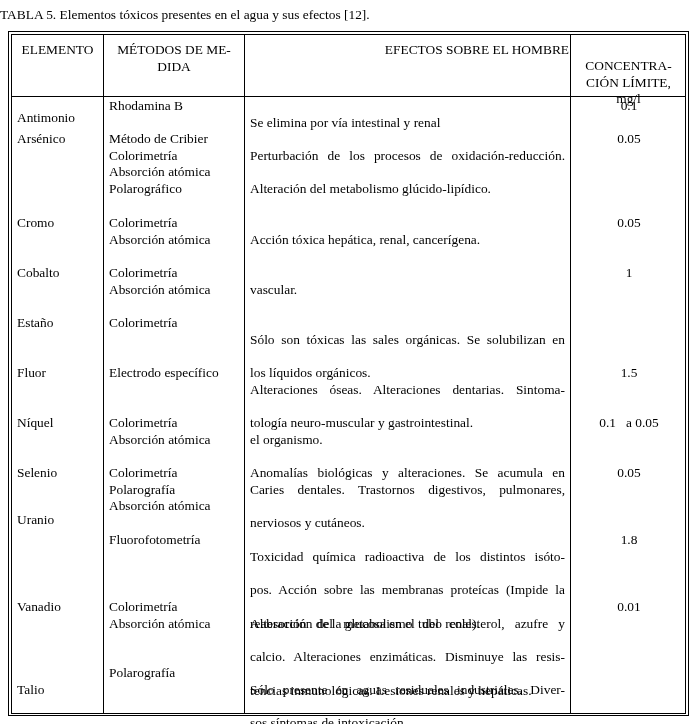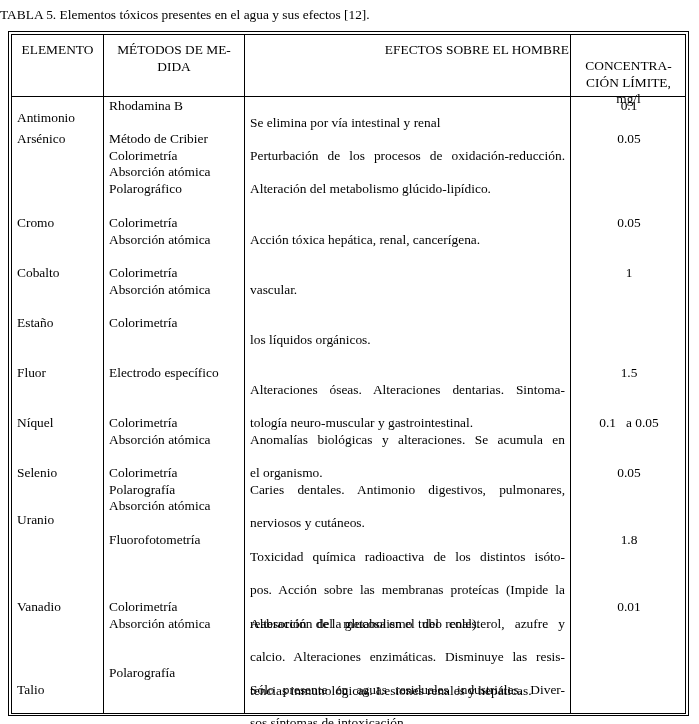--- a/index.html
+++ b/index.html
@@ -136,53 +136,54 @@
     <div class="cell col-ef" style="top:265px">
       <span class="ef-line last">vascular.</span>
     </div>
     <div class="cell col-co" style="top:265px">1</div>
   </div>
 
   <div>
     <div class="cell col-el" style="top:315px">Estaño</div>
     <div class="cell col-me" style="top:315px">Colorimetría</div>
     <div class="cell col-ef" style="top:315px">
+      <span class="ef-line">Sólo son tóxicas las sales orgánicas. Se solubilizan en</span>
       <span class="ef-line last">los líquidos orgánicos.</span>
     </div>
     <div class="cell col-co" style="top:315px"></div>
   </div>
 
   <div>
     <div class="cell col-el" style="top:365px">Fluor</div>
     <div class="cell col-me" style="top:365px">Electrodo específico</div>
     <div class="cell col-ef" style="top:365px">
       <span class="ef-line">Alteraciones óseas. Alteraciones dentarias. Sintoma-</span>
       <span class="ef-line last">tología neuro-muscular y gastrointestinal.</span>
     </div>
     <div class="cell col-co" style="top:365px">1.5</div>
   </div>
 
   <div>
     <div class="cell col-el" style="top:415px">Níquel</div>
     <div class="cell col-me" style="top:415px">Colorimetría
 Absorción atómica</div>
     <div class="cell col-ef" style="top:415px">
+      <span class="ef-line last">el organismo.</span>
       <span class="ef-line">Anomalías biológicas y alteraciones. Se acumula en</span>
-      <span class="ef-line last">el organismo.</span>
     </div>
     <div class="cell col-co" style="top:415px; white-space:pre">0.1   a 0.05</div>
   </div>
 
   <div>
     <div class="cell col-el" style="top:465px">Selenio</div>
     <div class="cell col-me" style="top:465px">Colorimetría
 Polarografía
 Absorción atómica</div>
     <div class="cell col-ef" style="top:465px">
-      <span class="ef-line">Caries dentales. Antimonio digestivos, pulmonares,</span>
+      <span class="ef-line">Caries dentales. Trastornos digestivos, pulmonares,</span>
       <span class="ef-line last">nerviosos y cutáneos.</span>
     </div>
     <div class="cell col-co" style="top:465px">0.05</div>
   </div>
 
   <div>
     <div class="cell col-el" style="top:512px">Uranio</div>
     <div class="cell col-me" style="top:532px">Fluorofotometría</div>
     <div class="cell col-ef" style="top:532px">
       <span class="ef-line">Toxicidad química radioactiva de los distintos isóto-</span>

